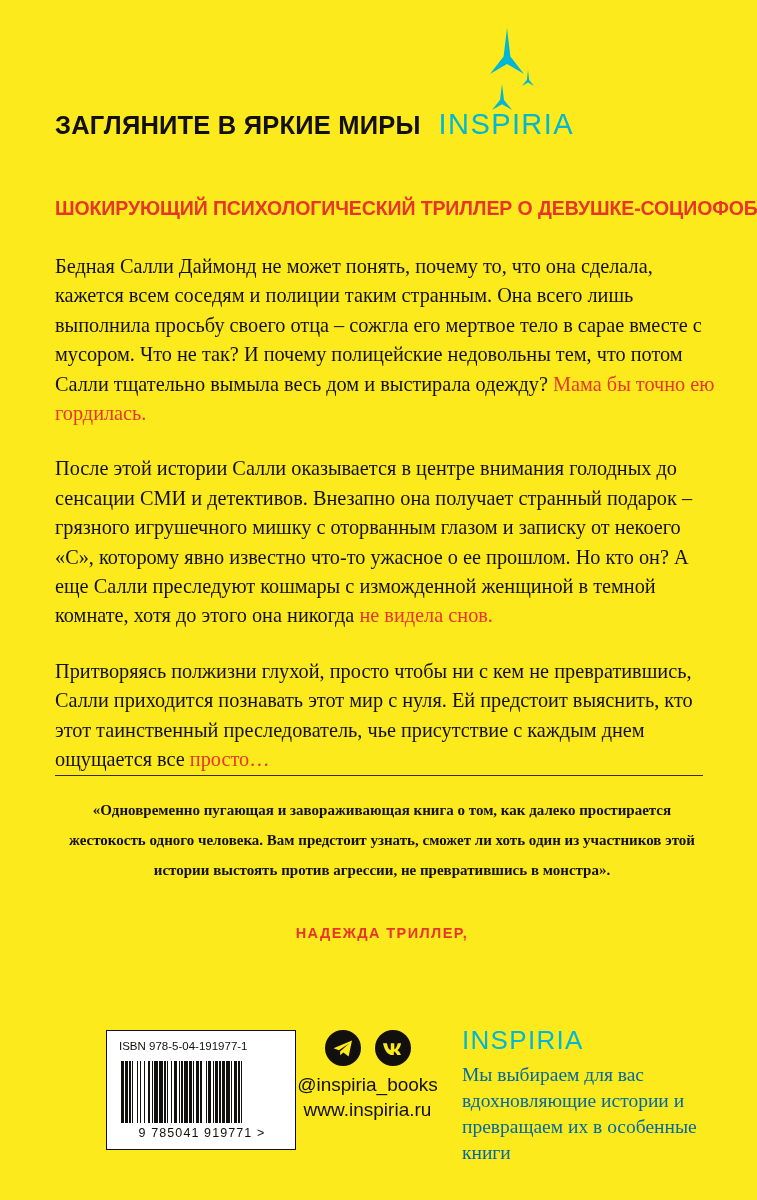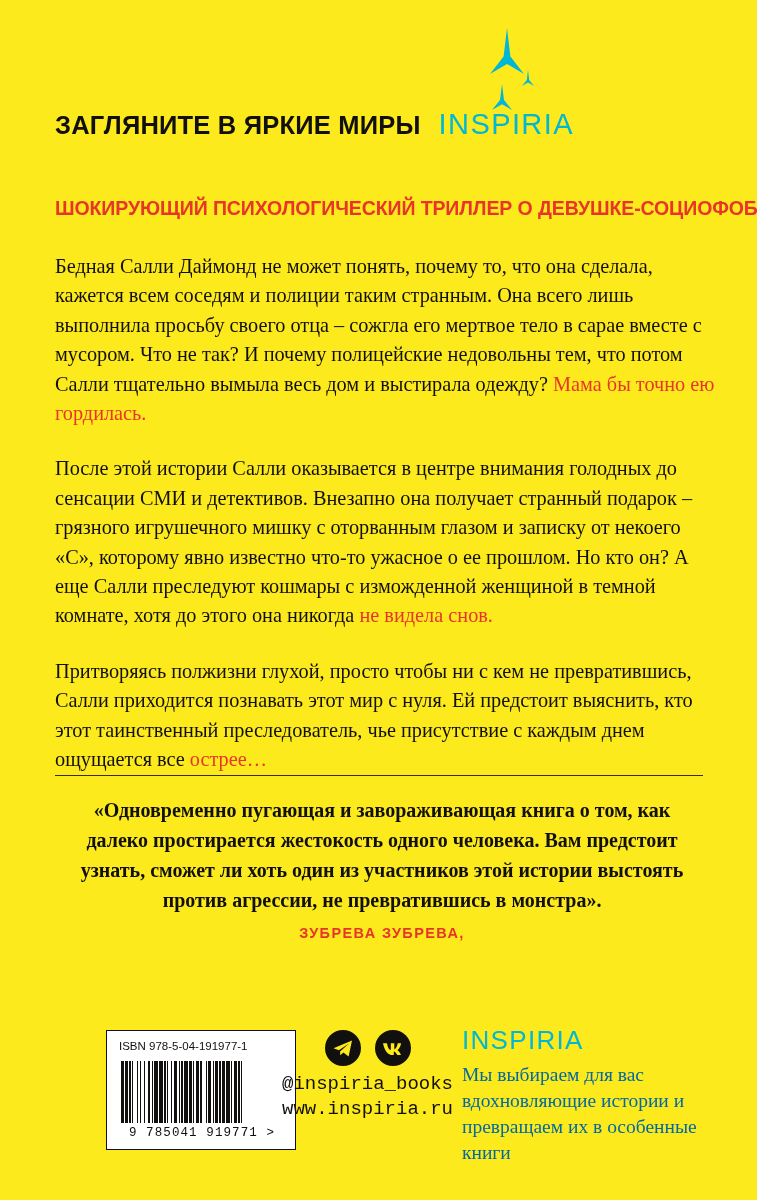--- a/index.html
+++ b/index.html
@@ -129,21 +129,21 @@
 
   
   .quote {
     position: absolute;
     left: 62px;
     top: 795px;
     width: 640px;
     text-align: center;
     font-family: "Liberation Serif", serif;
     font-weight: bold;
-    font-size: 20px;
+    font-size: 15px;
     line-height: 30px;
     color: #12100e;
   }
   .quote-author {
     position: absolute;
     left: 62px;
     top: 925px;
     width: 640px;
     text-align: center;
     font-family: "Liberation Sans", sans-serif;
@@ -200,21 +200,21 @@
   .bars i {
     display: block;
     background: #12100e;
     height: 100%;
   }
   .barcode-digits {
     position: absolute;
     left: 10px;
     top: 95px;
     width: 170px;
-    font-family: Liberation Mono, monospace;
+    font-family: Liberation Sans, sans-serif;
     font-size: 12.5px;
     letter-spacing: 1.1px;
     color: #12100e;
     text-align: center;
     white-space: nowrap;
   }
 
   
   .social {
     position: absolute;
@@ -232,21 +232,21 @@
   .ic {
     width: 36px;
     height: 36px;
     border-radius: 50%;
     background: #12100e;
     position: relative;
     display: inline-block;
   }
   .ic svg { position: absolute; left: 0; top: 0; }
   .social-handle, .social-site {
-    font-family: Liberation Mono, monospace;
+    font-family: Liberation Sans, sans-serif;
     font-size: 19px;
     color: #12100e;
     line-height: 25px;
   }
 
   
   .promo {
     position: absolute;
     left: 462px;
     top: 1025px;
@@ -280,27 +280,27 @@
   <div class="top-line">
     <div class="tagline">ЗАГЛЯНИТЕ В ЯРКИЕ МИРЫ</div>
     <div class="brand-top">INSPIRIA</div>
   </div>
 
   <div class="headline">ШОКИРУЮЩИЙ ПСИХОЛОГИЧЕСКИЙ ТРИЛЛЕР О ДЕВУШКЕ-СОЦИОФОБКЕ</div>
 
   <div class="blurb">
     <p><span>Бедная Салли Даймонд не может понять, почему то, что она сделала, кажется всем соседям и полиции таким странным. Она всего лишь выполнила просьбу своего отца – сожгла его мертвое тело в сарае вместе с мусором. Что не так? И почему полицейские недовольны тем, что потом Салли тщательно вымыла весь дом и выстирала одежду? </span><span class="red">Мама бы точно ею гордилась.</span></p>
     <p><span>После этой истории Салли оказывается в центре внимания голодных до сенсации СМИ и детективов. Внезапно она получает странный подарок – грязного игрушечного мишку с оторванным глазом и записку от некоего «С», которому явно известно что-то ужасное о ее прошлом. Но кто он? А еще Салли преследуют кошмары с измож­денной женщиной в темной комнате, хотя до этого она никогда </span><span class="red">не видела снов.</span></p>
-    <p><span>Притворяясь полжизни глухой, просто чтобы ни с кем не превратившись, Салли приходится познавать этот мир с нуля. Ей предстоит выяснить, кто этот таинственный преследователь, чье присутствие с каждым днем ощущается все </span><span class="red">острее…</span></p>
+    <p><span>Притворяясь полжизни глухой, просто чтобы ни с кем не превратившись, Салли приходится познавать этот мир с нуля. Ей предстоит выяснить, кто этот таинственный преследователь, чье присутствие с каждым днем ощущается все </span><span class="red">просто…</span></p>
   </div>
 
   <div class="divider"></div>
 
   <div class="quote">«Одновременно пугающая и завораживающая книга о том, как далеко простирается жестокость одного человека. Вам предстоит узнать, сможет ли хоть один из участников этой истории выстоять против агрессии, не превратившись в монстра».</div>
-  <div class="quote-author">ЗУБРЕВА ЗУБРЕВА,</div>
+  <div class="quote-author">НАДЕЖДА ТРИЛЛЕР,</div>
 
   <div class="barcode-box">
     <div class="isbn-text">ISBN 978-5-04-191977-1</div>
     <div class="bars" id="bars">
         <i style="width:3px;background:#12100e"></i>
         <i style="width:1px;background:transparent"></i>
         <i style="width:3px;background:#12100e"></i>
         <i style="width:1px;background:transparent"></i>
         <i style="width:2px;background:#12100e"></i>
         <i style="width:1px;background:transparent"></i>

